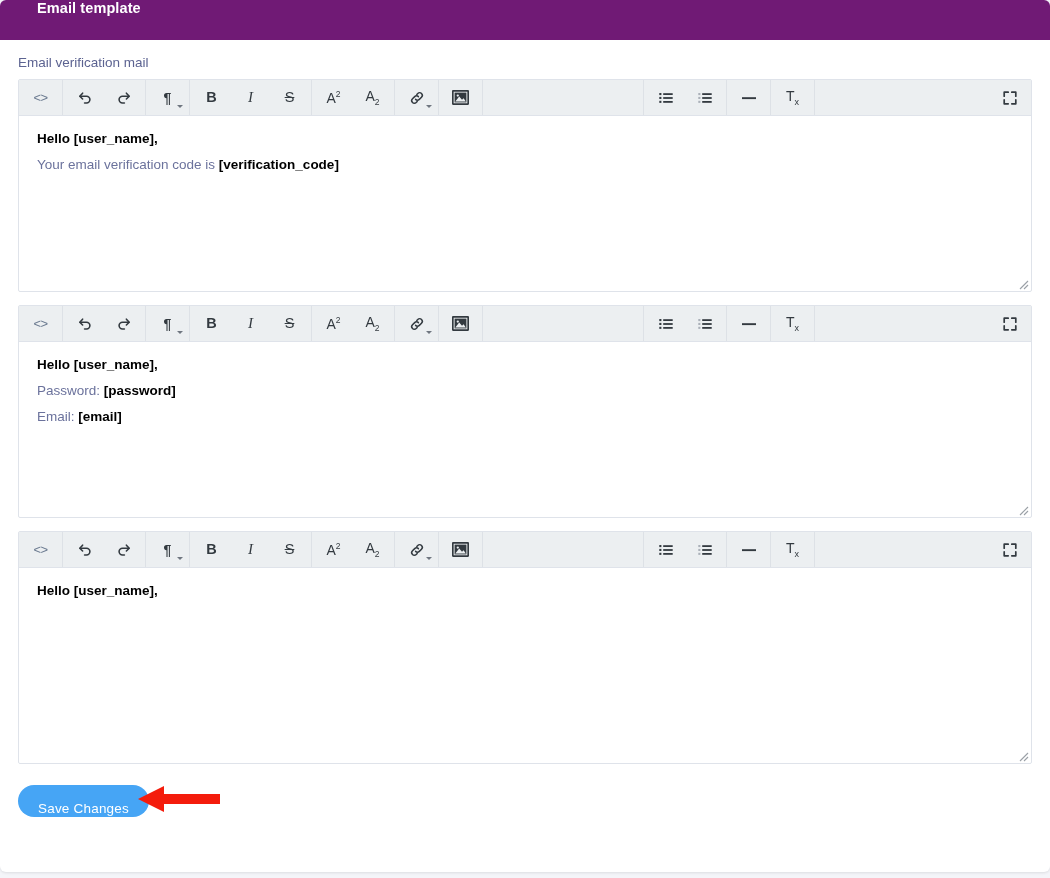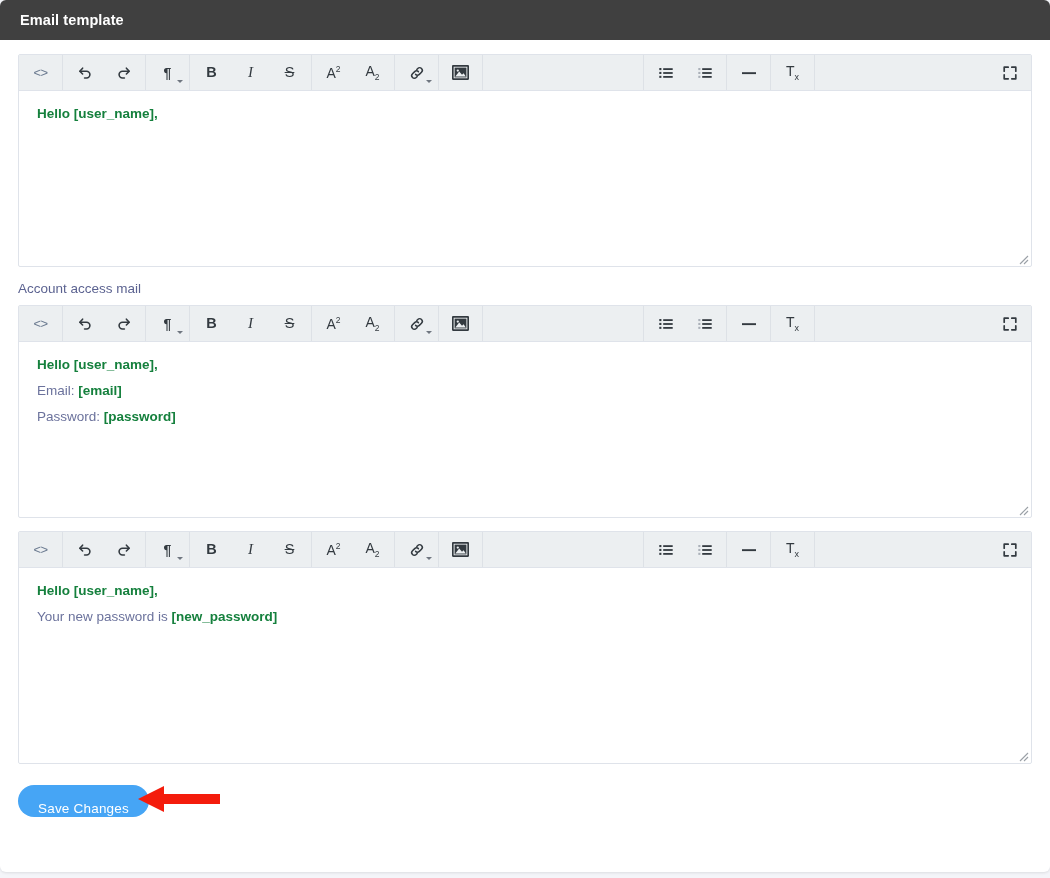--- a/index.html
+++ b/index.html
@@ -15,24 +15,23 @@
     left: 0; top: 0;
     width: 1050px;
     min-height: 872px;
     background: #ffffff;
     border-radius: 6px;
     box-shadow: 0 1px 3px rgba(0,0,0,0.10);
     overflow: hidden;
   }
   .card-header {
     height: 40px;
-    background: #404040;
+    background: #701a75;
     display: flex;
-    align-items: center;
-    padding: 0 20px;
+    padding: 0 37px;
   }
   .card-header .title {
     color: #ffffff;
     font-size: 14.5px;
     font-weight: bold;
     letter-spacing: 0.1px;
   }
   .card-body {
     padding: 14px 18px 0 18px;
   }
@@ -96,21 +95,21 @@
     padding: 14px 18px 10px 18px;
     position: relative;
   }
   .editor-area p {
     margin: 0 0 9px 0;
     color: #6b729c;
     font-size: 13.5px;
     line-height: 17px;
   }
   .editor-area p b, .editor-area p strong {
-    color: #15803d;
+    color: #000000;
     font-weight: bold;
   }
   .resize-grip {
     position: absolute;
     right: 2px; bottom: 2px;
     width: 13px; height: 13px;
     cursor: nwse-resize;
   }
 
   .footer-row {
@@ -145,20 +144,21 @@
 
 <div class="page-card">
 
   <div class="card-header">
     <span class="title">Email template</span>
   </div>
 
   <div class="card-body">
     <div id="editors-host">
         <div class="editor-block">
+          <div class="field-label">Email verification mail</div>
           <div class="editor-shell">
             <div class="toolbar">
               <div class="tb-group">
                 <div class="tb-btn muted">
                   <span class="lbl" style="font-size:13px;letter-spacing:-0.5px;color:#6b7a90;">&lt;&gt;</span>
                 </div>
               </div>
               <div class="tb-group">
                 <div class="tb-btn">
                   <svg width="16" height="16" viewBox="0 0 16 16" fill="none" stroke="#333a40" stroke-width="1.6" stroke-linecap="round" stroke-linejoin="round">
@@ -272,158 +272,21 @@
                     <polyline points="6.2,2.2 2.2,2.2 2.2,6.2"></polyline>
                     <polyline points="9.8,2.2 13.8,2.2 13.8,6.2"></polyline>
                     <polyline points="6.2,13.8 2.2,13.8 2.2,9.8"></polyline>
                     <polyline points="9.8,13.8 13.8,13.8 13.8,9.8"></polyline>
                   </svg>
                 </div>
               </div>
             </div>
             <div class="editor-area" contenteditable="true" style="height: 175px;">
               <p><b>Hello [user_name],</b></p>
-              <div class="resize-grip"><svg width="13" height="13" viewBox="0 0 13 13" stroke="#9aa0a6" stroke-width="1.1">
-                  <line x1="12" y1="4" x2="4" y2="12"></line>
-                  <line x1="12" y1="8" x2="8" y2="12"></line>
-                </svg></div>
-            </div>
-          </div>
-        </div>
-        <div class="editor-block">
-          <div class="field-label">Account access mail</div>
-          <div class="editor-shell">
-            <div class="toolbar">
-              <div class="tb-group">
-                <div class="tb-btn muted">
-                  <span class="lbl" style="font-size:13px;letter-spacing:-0.5px;color:#6b7a90;">&lt;&gt;</span>
-                </div>
-              </div>
-              <div class="tb-group">
-                <div class="tb-btn">
-                  <svg width="16" height="16" viewBox="0 0 16 16" fill="none" stroke="#333a40" stroke-width="1.6" stroke-linecap="round" stroke-linejoin="round">
-                    <path d="M3.2 6.2h6.3a3.4 3.4 0 0 1 0 6.8H7.6"></path>
-                    <polyline points="5.6,3.2 2.8,6.2 5.6,9.0"></polyline>
-                  </svg>
-                </div>
-                <div class="tb-btn">
-                  <svg width="16" height="16" viewBox="0 0 16 16" fill="none" stroke="#333a40" stroke-width="1.6" stroke-linecap="round" stroke-linejoin="round">
-                    <path d="M12.8 6.2H6.5a3.4 3.4 0 0 0 0 6.8h1.9"></path>
-                    <polyline points="10.4,3.2 13.2,6.2 10.4,9.0"></polyline>
-                  </svg>
-                </div>
-              </div>
-              <div class="tb-group">
-                <div class="tb-btn">
-                  <span class="lbl" style="font-weight:bold;font-size:14px;">¶</span>
-                  <span class="caret"></span>
-                </div>
-              </div>
-              <div class="tb-group">
-                <div class="tb-btn">
-                  <span class="lbl bold">B</span>
-                </div>
-                <div class="tb-btn">
-                  <span class="lbl ital">I</span>
-                </div>
-                <div class="tb-btn">
-                  <span class="lbl strike">S</span>
-                </div>
-              </div>
-              <div class="tb-group">
-                <div class="tb-btn">
-                  <span class="lbl supsub">A<sup>2</sup></span>
-                </div>
-                <div class="tb-btn">
-                  <span class="lbl supsub">A<sub>2</sub></span>
-                </div>
-              </div>
-              <div class="tb-group">
-                <div class="tb-btn">
-                  <svg width="16" height="16" viewBox="0 0 16 16" fill="none" stroke="#333a40" stroke-width="1.5" stroke-linecap="round">
-                    <path d="M6.6 9.4a2.6 2.6 0 0 0 3.7 0l2.2-2.2a2.6 2.6 0 0 0-3.7-3.7l-1 1"></path>
-                    <path d="M9.4 6.6a2.6 2.6 0 0 0-3.7 0L3.5 8.8a2.6 2.6 0 0 0 3.7 3.7l1-1"></path>
-                  </svg>
-                  <span class="caret"></span>
-                </div>
-              </div>
-              <div class="tb-group">
-                <div class="tb-btn">
-                  <svg width="17" height="15" viewBox="0 0 17 15">
-                    <rect x="0.8" y="0.8" width="15.4" height="13.4" rx="0.6" fill="none" stroke="#333a40" stroke-width="1.7"></rect>
-                    <rect x="2.6" y="2.6" width="11.8" height="9.8" fill="#333a40"></rect>
-                    <circle cx="5.8" cy="5.6" r="1.15" fill="#eceff1"></circle>
-                    <polygon points="3.3,11.6 7.2,6.6 10.0,9.8 11.6,8.2 13.8,11.6" fill="#eceff1"></polygon>
-                  </svg>
-                </div>
-              </div>
-              <div class="tb-group">
-                <div class="tb-btn">
-                  <rect x="1.6" y="3" width="12.8" height="1.7" fill="#333a40" stroke="none"><rect x="1.6" y="6" width="8.4" height="1.7" fill="#333a40" stroke="none"><rect x="1.6" y="9" width="12.8" height="1.7" fill="#333a40" stroke="none"><rect x="1.6" y="12" width="8.4" height="1.7" fill="#333a40" stroke="none"></rect></rect></rect></rect>
-                </div>
-                <div class="tb-btn">
-                  <rect x="1.6" y="3" width="12.8" height="1.7" fill="#333a40" stroke="none"><rect x="3.8" y="6" width="8.4" height="1.7" fill="#333a40" stroke="none"><rect x="1.6" y="9" width="12.8" height="1.7" fill="#333a40" stroke="none"><rect x="3.8" y="12" width="8.4" height="1.7" fill="#333a40" stroke="none"></rect></rect></rect></rect>
-                </div>
-                <div class="tb-btn">
-                  <rect x="1.6" y="3" width="12.8" height="1.7" fill="#333a40" stroke="none"><rect x="6" y="6" width="8.4" height="1.7" fill="#333a40" stroke="none"><rect x="1.6" y="9" width="12.8" height="1.7" fill="#333a40" stroke="none"><rect x="6" y="12" width="8.4" height="1.7" fill="#333a40" stroke="none"></rect></rect></rect></rect>
-                </div>
-                <div class="tb-btn">
-                  <rect x="1.6" y="3" width="12.8" height="1.7" fill="#333a40" stroke="none"><rect x="1.6" y="6" width="12.8" height="1.7" fill="#333a40" stroke="none"><rect x="1.6" y="9" width="12.8" height="1.7" fill="#333a40" stroke="none"><rect x="1.6" y="12" width="12.8" height="1.7" fill="#333a40" stroke="none"></rect></rect></rect></rect>
-                </div>
-              </div>
-              <div class="tb-group">
-                <div class="tb-btn">
-                  <svg width="16" height="16" viewBox="0 0 16 16">
-                    <rect x="1.3" y="3.0" width="2.1" height="2.1" fill="#333a40"></rect>
-                    <rect x="1.3" y="6.9" width="2.1" height="2.1" fill="#333a40"></rect>
-                    <rect x="1.3" y="10.8" width="2.1" height="2.1" fill="#333a40"></rect>
-                    <rect x="5.2" y="3.2" width="9.5" height="1.8" fill="#333a40"></rect>
-                    <rect x="5.2" y="7.1" width="9.5" height="1.8" fill="#333a40"></rect>
-                    <rect x="5.2" y="11.0" width="9.5" height="1.8" fill="#333a40"></rect>
-                  </svg>
-                </div>
-                <div class="tb-btn">
-                  <svg width="16" height="16" viewBox="0 0 16 16">
-                    <rect x="1.3" y="3.0" width="2.1" height="2.1" fill="#aab0b8"></rect>
-                    <rect x="1.3" y="6.9" width="2.1" height="2.1" fill="#aab0b8"></rect>
-                    <rect x="1.3" y="10.8" width="2.1" height="2.1" fill="#aab0b8"></rect>
-                    <rect x="5.2" y="3.2" width="9.5" height="1.8" fill="#333a40"></rect>
-                    <rect x="5.2" y="7.1" width="9.5" height="1.8" fill="#333a40"></rect>
-                    <rect x="5.2" y="11.0" width="9.5" height="1.8" fill="#333a40"></rect>
-                  </svg>
-                </div>
-              </div>
-              <div class="tb-group">
-                <div class="tb-btn">
-                  <svg width="18" height="16" viewBox="0 0 18 16">
-                    <rect x="2" y="7.2" width="14" height="1.9" fill="#333a40"></rect>
-                  </svg>
-                </div>
-              </div>
-              <div class="tb-group">
-                <div class="tb-btn">
-                  <span class="lbl" style="font-size:14px;">T<sub style="font-size:9px;">x</sub></span>
-                </div>
-              </div>
-              <div class="tb-group spacer"></div>
-              <div class="tb-group" style="border-right: none;">
-                <div class="tb-btn">
-                  <svg width="16" height="16" viewBox="0 0 16 16" fill="none" stroke="#333a40" stroke-width="1.7" stroke-linecap="round" stroke-linejoin="round">
-                    <polyline points="6.2,2.2 2.2,2.2 2.2,6.2"></polyline>
-                    <polyline points="9.8,2.2 13.8,2.2 13.8,6.2"></polyline>
-                    <polyline points="6.2,13.8 2.2,13.8 2.2,9.8"></polyline>
-                    <polyline points="9.8,13.8 13.8,13.8 13.8,9.8"></polyline>
-                  </svg>
-                </div>
-              </div>
-            </div>
-            <div class="editor-area" contenteditable="true" style="height: 175px;">
-              <p><b>Hello [user_name],</b></p>
-              <p><span>Email: </span><b>[email]</b></p>
-              <p><span>Password: </span><b>[password]</b></p>
+              <p><span>Your email verification code is </span><b>[verification_code]</b></p>
               <div class="resize-grip"><svg width="13" height="13" viewBox="0 0 13 13" stroke="#9aa0a6" stroke-width="1.1">
                   <line x1="12" y1="4" x2="4" y2="12"></line>
                   <line x1="12" y1="8" x2="8" y2="12"></line>
                 </svg></div>
             </div>
           </div>
         </div>
         <div class="editor-block">
           <div class="editor-shell">
             <div class="toolbar">
@@ -543,23 +406,159 @@
                 <div class="tb-btn">
                   <svg width="16" height="16" viewBox="0 0 16 16" fill="none" stroke="#333a40" stroke-width="1.7" stroke-linecap="round" stroke-linejoin="round">
                     <polyline points="6.2,2.2 2.2,2.2 2.2,6.2"></polyline>
                     <polyline points="9.8,2.2 13.8,2.2 13.8,6.2"></polyline>
                     <polyline points="6.2,13.8 2.2,13.8 2.2,9.8"></polyline>
                     <polyline points="9.8,13.8 13.8,13.8 13.8,9.8"></polyline>
                   </svg>
                 </div>
               </div>
             </div>
+            <div class="editor-area" contenteditable="true" style="height: 175px;">
+              <p><b>Hello [user_name],</b></p>
+              <p><span>Password: </span><b>[password]</b></p>
+              <p><span>Email: </span><b>[email]</b></p>
+              <div class="resize-grip"><svg width="13" height="13" viewBox="0 0 13 13" stroke="#9aa0a6" stroke-width="1.1">
+                  <line x1="12" y1="4" x2="4" y2="12"></line>
+                  <line x1="12" y1="8" x2="8" y2="12"></line>
+                </svg></div>
+            </div>
+          </div>
+        </div>
+        <div class="editor-block">
+          <div class="editor-shell">
+            <div class="toolbar">
+              <div class="tb-group">
+                <div class="tb-btn muted">
+                  <span class="lbl" style="font-size:13px;letter-spacing:-0.5px;color:#6b7a90;">&lt;&gt;</span>
+                </div>
+              </div>
+              <div class="tb-group">
+                <div class="tb-btn">
+                  <svg width="16" height="16" viewBox="0 0 16 16" fill="none" stroke="#333a40" stroke-width="1.6" stroke-linecap="round" stroke-linejoin="round">
+                    <path d="M3.2 6.2h6.3a3.4 3.4 0 0 1 0 6.8H7.6"></path>
+                    <polyline points="5.6,3.2 2.8,6.2 5.6,9.0"></polyline>
+                  </svg>
+                </div>
+                <div class="tb-btn">
+                  <svg width="16" height="16" viewBox="0 0 16 16" fill="none" stroke="#333a40" stroke-width="1.6" stroke-linecap="round" stroke-linejoin="round">
+                    <path d="M12.8 6.2H6.5a3.4 3.4 0 0 0 0 6.8h1.9"></path>
+                    <polyline points="10.4,3.2 13.2,6.2 10.4,9.0"></polyline>
+                  </svg>
+                </div>
+              </div>
+              <div class="tb-group">
+                <div class="tb-btn">
+                  <span class="lbl" style="font-weight:bold;font-size:14px;">¶</span>
+                  <span class="caret"></span>
+                </div>
+              </div>
+              <div class="tb-group">
+                <div class="tb-btn">
+                  <span class="lbl bold">B</span>
+                </div>
+                <div class="tb-btn">
+                  <span class="lbl ital">I</span>
+                </div>
+                <div class="tb-btn">
+                  <span class="lbl strike">S</span>
+                </div>
+              </div>
+              <div class="tb-group">
+                <div class="tb-btn">
+                  <span class="lbl supsub">A<sup>2</sup></span>
+                </div>
+                <div class="tb-btn">
+                  <span class="lbl supsub">A<sub>2</sub></span>
+                </div>
+              </div>
+              <div class="tb-group">
+                <div class="tb-btn">
+                  <svg width="16" height="16" viewBox="0 0 16 16" fill="none" stroke="#333a40" stroke-width="1.5" stroke-linecap="round">
+                    <path d="M6.6 9.4a2.6 2.6 0 0 0 3.7 0l2.2-2.2a2.6 2.6 0 0 0-3.7-3.7l-1 1"></path>
+                    <path d="M9.4 6.6a2.6 2.6 0 0 0-3.7 0L3.5 8.8a2.6 2.6 0 0 0 3.7 3.7l1-1"></path>
+                  </svg>
+                  <span class="caret"></span>
+                </div>
+              </div>
+              <div class="tb-group">
+                <div class="tb-btn">
+                  <svg width="17" height="15" viewBox="0 0 17 15">
+                    <rect x="0.8" y="0.8" width="15.4" height="13.4" rx="0.6" fill="none" stroke="#333a40" stroke-width="1.7"></rect>
+                    <rect x="2.6" y="2.6" width="11.8" height="9.8" fill="#333a40"></rect>
+                    <circle cx="5.8" cy="5.6" r="1.15" fill="#eceff1"></circle>
+                    <polygon points="3.3,11.6 7.2,6.6 10.0,9.8 11.6,8.2 13.8,11.6" fill="#eceff1"></polygon>
+                  </svg>
+                </div>
+              </div>
+              <div class="tb-group">
+                <div class="tb-btn">
+                  <rect x="1.6" y="3" width="12.8" height="1.7" fill="#333a40" stroke="none"><rect x="1.6" y="6" width="8.4" height="1.7" fill="#333a40" stroke="none"><rect x="1.6" y="9" width="12.8" height="1.7" fill="#333a40" stroke="none"><rect x="1.6" y="12" width="8.4" height="1.7" fill="#333a40" stroke="none"></rect></rect></rect></rect>
+                </div>
+                <div class="tb-btn">
+                  <rect x="1.6" y="3" width="12.8" height="1.7" fill="#333a40" stroke="none"><rect x="3.8" y="6" width="8.4" height="1.7" fill="#333a40" stroke="none"><rect x="1.6" y="9" width="12.8" height="1.7" fill="#333a40" stroke="none"><rect x="3.8" y="12" width="8.4" height="1.7" fill="#333a40" stroke="none"></rect></rect></rect></rect>
+                </div>
+                <div class="tb-btn">
+                  <rect x="1.6" y="3" width="12.8" height="1.7" fill="#333a40" stroke="none"><rect x="6" y="6" width="8.4" height="1.7" fill="#333a40" stroke="none"><rect x="1.6" y="9" width="12.8" height="1.7" fill="#333a40" stroke="none"><rect x="6" y="12" width="8.4" height="1.7" fill="#333a40" stroke="none"></rect></rect></rect></rect>
+                </div>
+                <div class="tb-btn">
+                  <rect x="1.6" y="3" width="12.8" height="1.7" fill="#333a40" stroke="none"><rect x="1.6" y="6" width="12.8" height="1.7" fill="#333a40" stroke="none"><rect x="1.6" y="9" width="12.8" height="1.7" fill="#333a40" stroke="none"><rect x="1.6" y="12" width="12.8" height="1.7" fill="#333a40" stroke="none"></rect></rect></rect></rect>
+                </div>
+              </div>
+              <div class="tb-group">
+                <div class="tb-btn">
+                  <svg width="16" height="16" viewBox="0 0 16 16">
+                    <rect x="1.3" y="3.0" width="2.1" height="2.1" fill="#333a40"></rect>
+                    <rect x="1.3" y="6.9" width="2.1" height="2.1" fill="#333a40"></rect>
+                    <rect x="1.3" y="10.8" width="2.1" height="2.1" fill="#333a40"></rect>
+                    <rect x="5.2" y="3.2" width="9.5" height="1.8" fill="#333a40"></rect>
+                    <rect x="5.2" y="7.1" width="9.5" height="1.8" fill="#333a40"></rect>
+                    <rect x="5.2" y="11.0" width="9.5" height="1.8" fill="#333a40"></rect>
+                  </svg>
+                </div>
+                <div class="tb-btn">
+                  <svg width="16" height="16" viewBox="0 0 16 16">
+                    <rect x="1.3" y="3.0" width="2.1" height="2.1" fill="#aab0b8"></rect>
+                    <rect x="1.3" y="6.9" width="2.1" height="2.1" fill="#aab0b8"></rect>
+                    <rect x="1.3" y="10.8" width="2.1" height="2.1" fill="#aab0b8"></rect>
+                    <rect x="5.2" y="3.2" width="9.5" height="1.8" fill="#333a40"></rect>
+                    <rect x="5.2" y="7.1" width="9.5" height="1.8" fill="#333a40"></rect>
+                    <rect x="5.2" y="11.0" width="9.5" height="1.8" fill="#333a40"></rect>
+                  </svg>
+                </div>
+              </div>
+              <div class="tb-group">
+                <div class="tb-btn">
+                  <svg width="18" height="16" viewBox="0 0 18 16">
+                    <rect x="2" y="7.2" width="14" height="1.9" fill="#333a40"></rect>
+                  </svg>
+                </div>
+              </div>
+              <div class="tb-group">
+                <div class="tb-btn">
+                  <span class="lbl" style="font-size:14px;">T<sub style="font-size:9px;">x</sub></span>
+                </div>
+              </div>
+              <div class="tb-group spacer"></div>
+              <div class="tb-group" style="border-right: none;">
+                <div class="tb-btn">
+                  <svg width="16" height="16" viewBox="0 0 16 16" fill="none" stroke="#333a40" stroke-width="1.7" stroke-linecap="round" stroke-linejoin="round">
+                    <polyline points="6.2,2.2 2.2,2.2 2.2,6.2"></polyline>
+                    <polyline points="9.8,2.2 13.8,2.2 13.8,6.2"></polyline>
+                    <polyline points="6.2,13.8 2.2,13.8 2.2,9.8"></polyline>
+                    <polyline points="9.8,13.8 13.8,13.8 13.8,9.8"></polyline>
+                  </svg>
+                </div>
+              </div>
+            </div>
             <div class="editor-area" contenteditable="true" style="height: 195px;">
               <p><b>Hello [user_name],</b></p>
-              <p><span>Your new password is </span><b>[new_password]</b></p>
               <div class="resize-grip"><svg width="13" height="13" viewBox="0 0 13 13" stroke="#9aa0a6" stroke-width="1.1">
                   <line x1="12" y1="4" x2="4" y2="12"></line>
                   <line x1="12" y1="8" x2="8" y2="12"></line>
                 </svg></div>
             </div>
           </div>
         </div>
       </div>
   </div>
 

